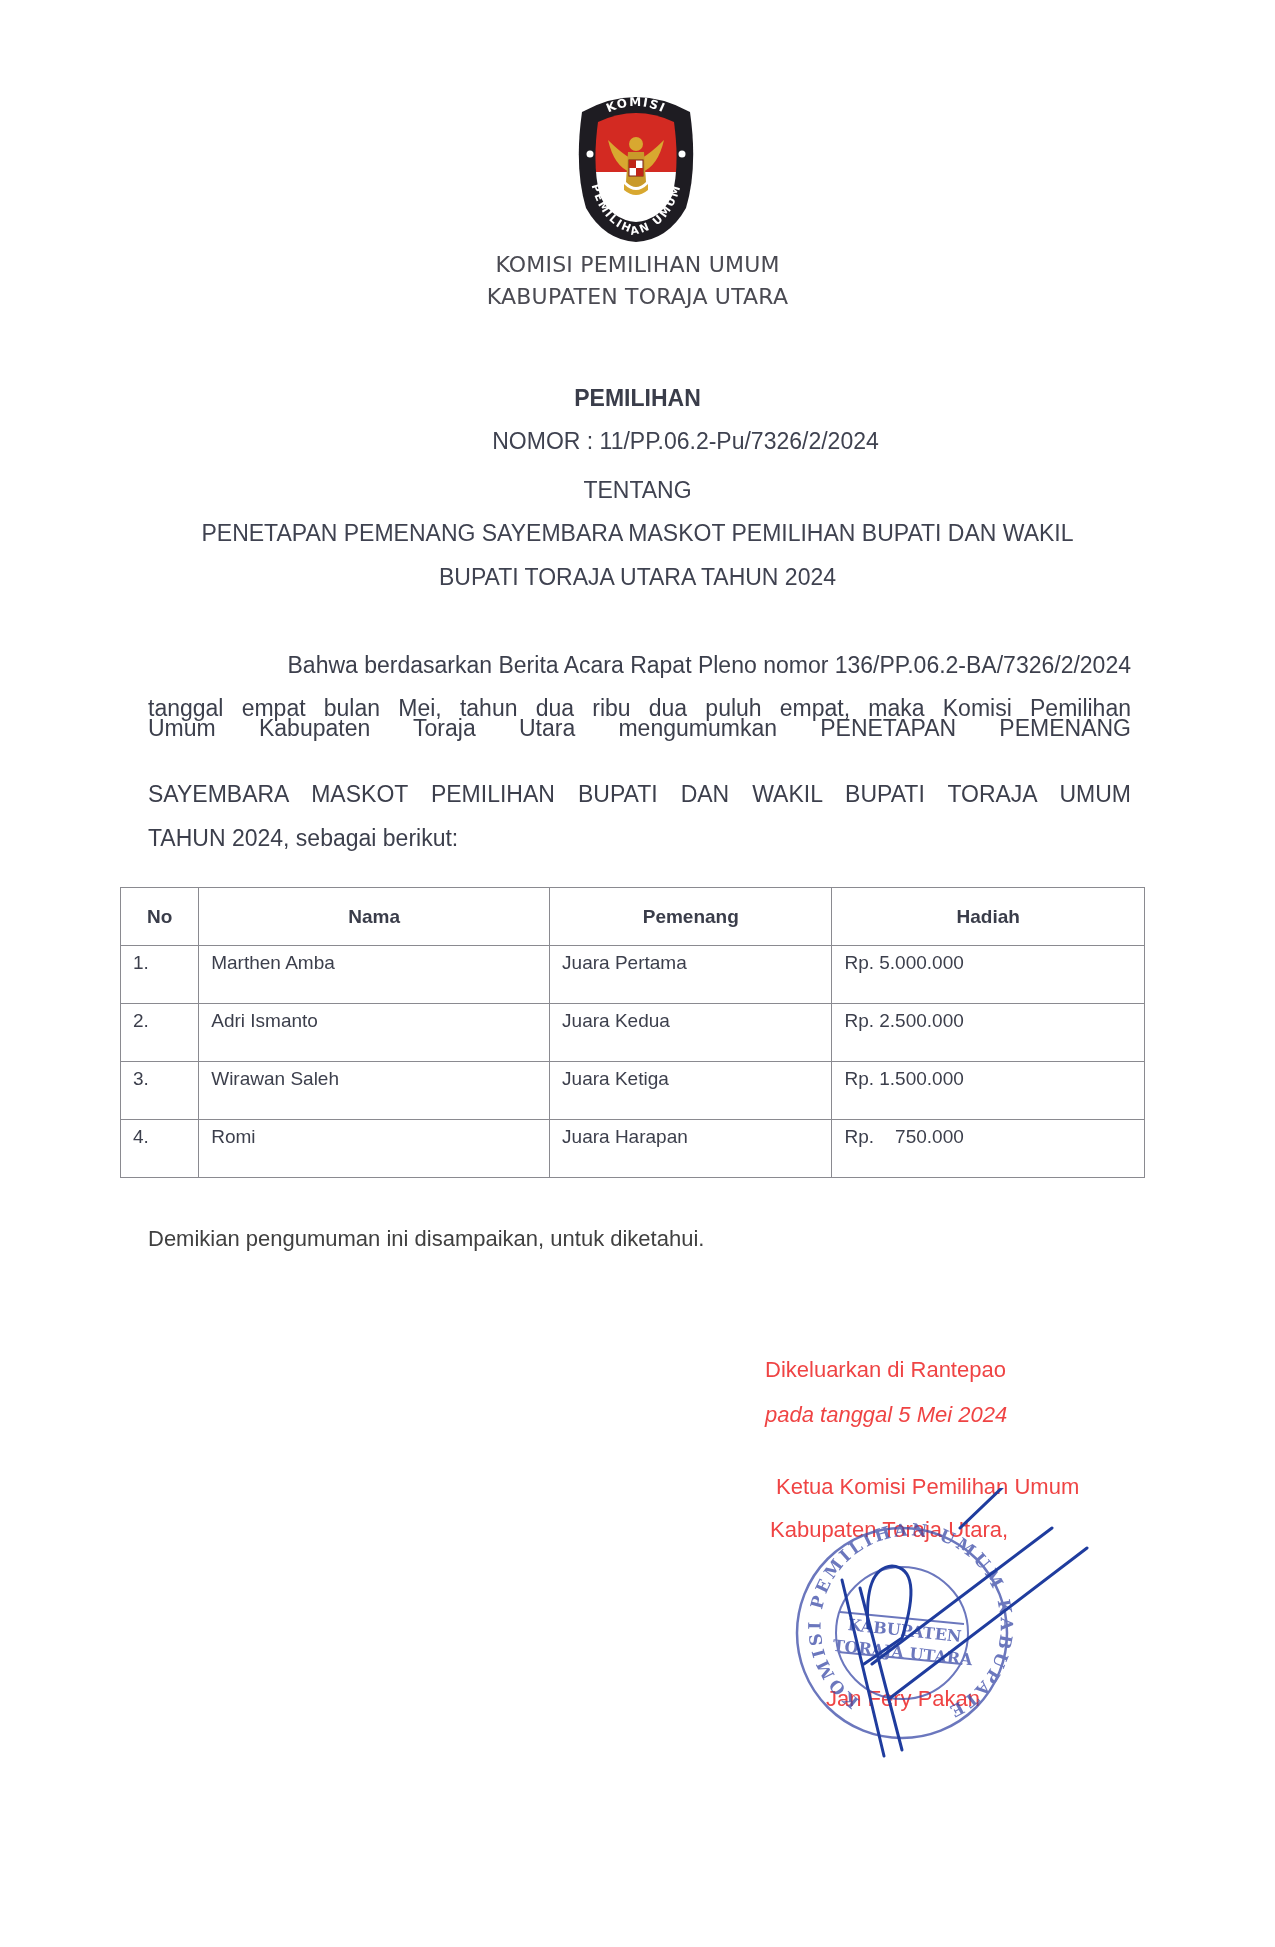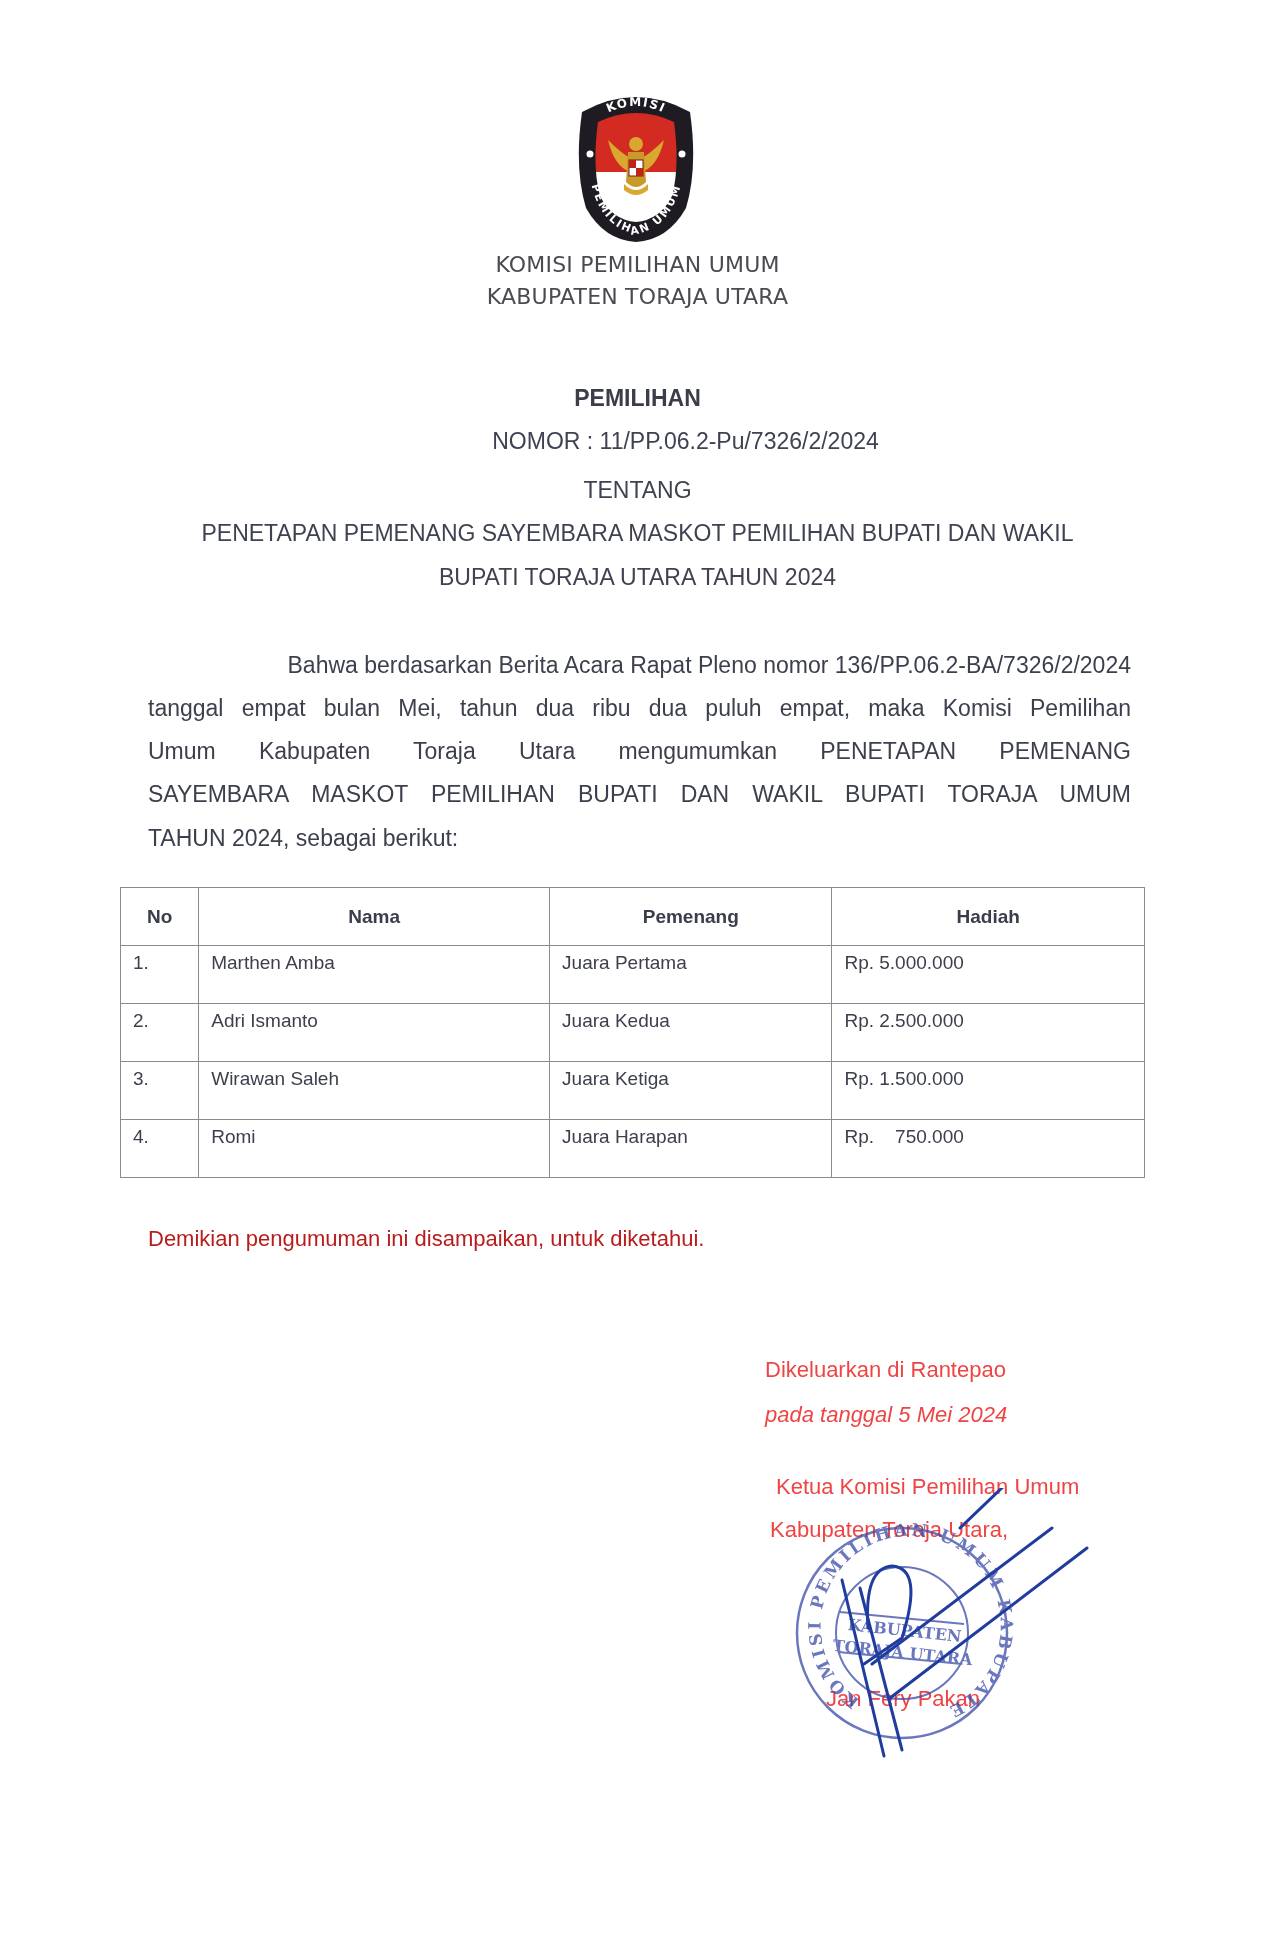--- a/index.html
+++ b/index.html
@@ -84,21 +84,21 @@
     padding: 6px 10px 0 12px;
     box-sizing: border-box;
   }
   .col-no { width: 76px; }
   .col-nama { width: 353px; }
   .col-pemenang { width: 283px; }
   .col-hadiah { width: 313px; }
   .hadiah-cell { white-space: pre; }
   .closing {
     font-size: 22px;
-    color: #b91c1c;
+    color: #404040;
   }
   .sign-text {
     font-size: 22px;
     color: #ef4444;
   }
   #stamp {
     position: absolute;
     left: 752px;
     top: 1488px;
     width: 340px;
@@ -152,21 +152,21 @@
 
 <div class="center-line title-bold" style="top:385px;">PEMILIHAN</div>
 <div class="center-line title-line" style="top:428px;margin-left:48px;">NOMOR : 11/PP.06.2-Pu/7326/2/2024</div>
 <div class="center-line title-line" style="top:477px;">TENTANG</div>
 <div class="center-line title-line" style="top:520px;">PENETAPAN PEMENANG SAYEMBARA MASKOT PEMILIHAN BUPATI DAN WAKIL</div>
 <div class="center-line title-line" style="top:564px;">BUPATI TORAJA UTARA TAHUN 2024</div>
 
 <div>
   <div class="para-line" style="top:651px; left:190px; width:941px; text-align:right;">Bahwa berdasarkan Berita Acara Rapat Pleno nomor 136/PP.06.2-BA/7326/2/2024</div>
   <div class="para-line justify" style="top:694px; white-space:normal;">tanggal empat bulan Mei, tahun dua ribu dua puluh empat, maka Komisi Pemilihan</div>
-  <div class="para-line justify" style="top:737px; white-space:normal; word-spacing:4px;">Umum Kabupaten Toraja Utara mengumumkan PENETAPAN PEMENANG</div>
+  <div class="para-line justify" style="top:714px; white-space:normal; word-spacing:4px;">Umum Kabupaten Toraja Utara mengumumkan PENETAPAN PEMENANG</div>
   <div class="para-line justify" style="top:780px; white-space:normal;">SAYEMBARA MASKOT PEMILIHAN BUPATI DAN WAKIL BUPATI TORAJA UMUM</div>
   <div class="para-line" style="top:824px;">TAHUN 2024, sebagai berikut:</div>
 </div>
 
 <table id="winners-table">
   <thead>
     <tr>
       <th class="col-no">No</th>
       <th class="col-nama">Nama</th>
       <th class="col-pemenang">Pemenang</th>

